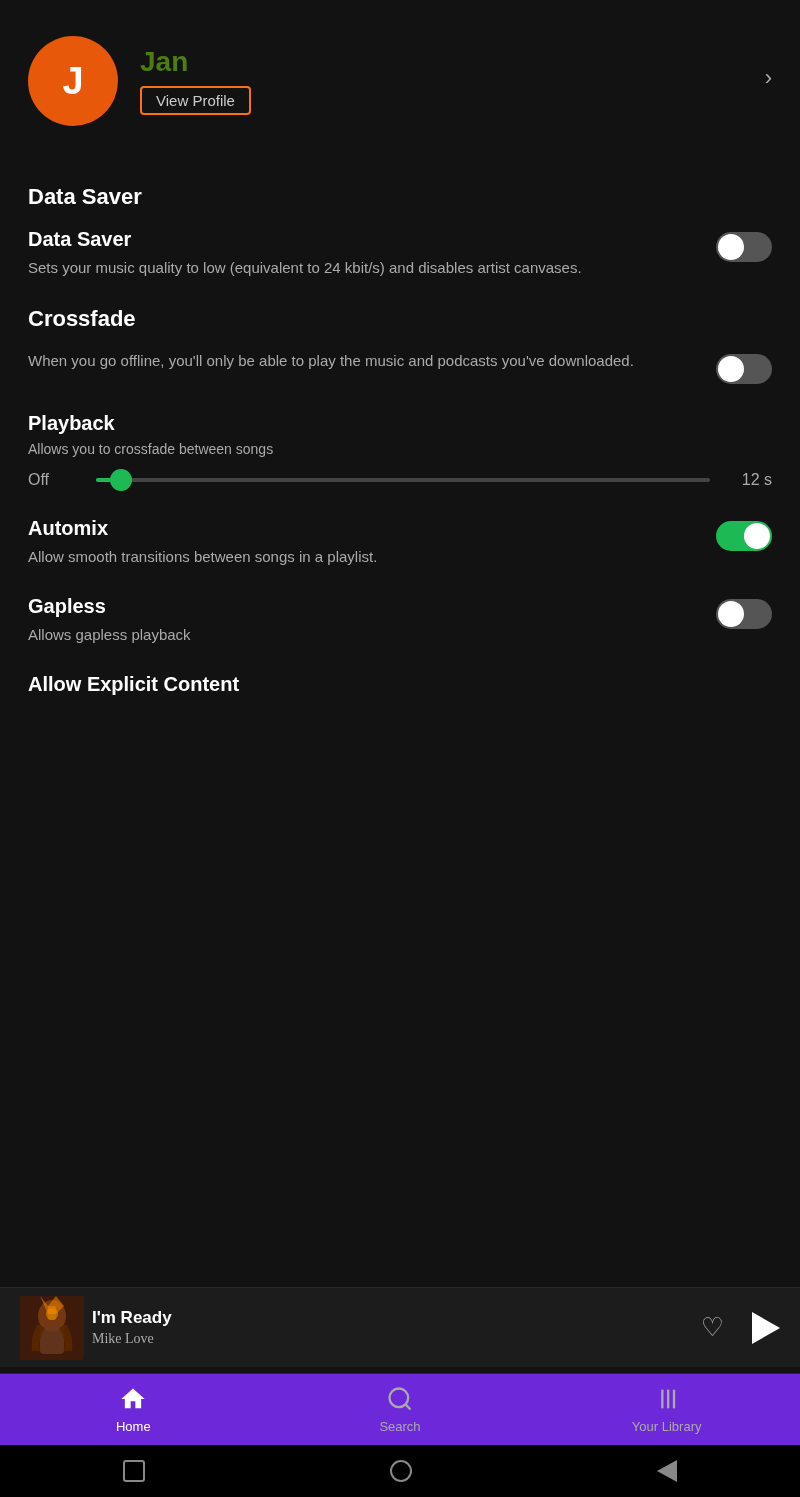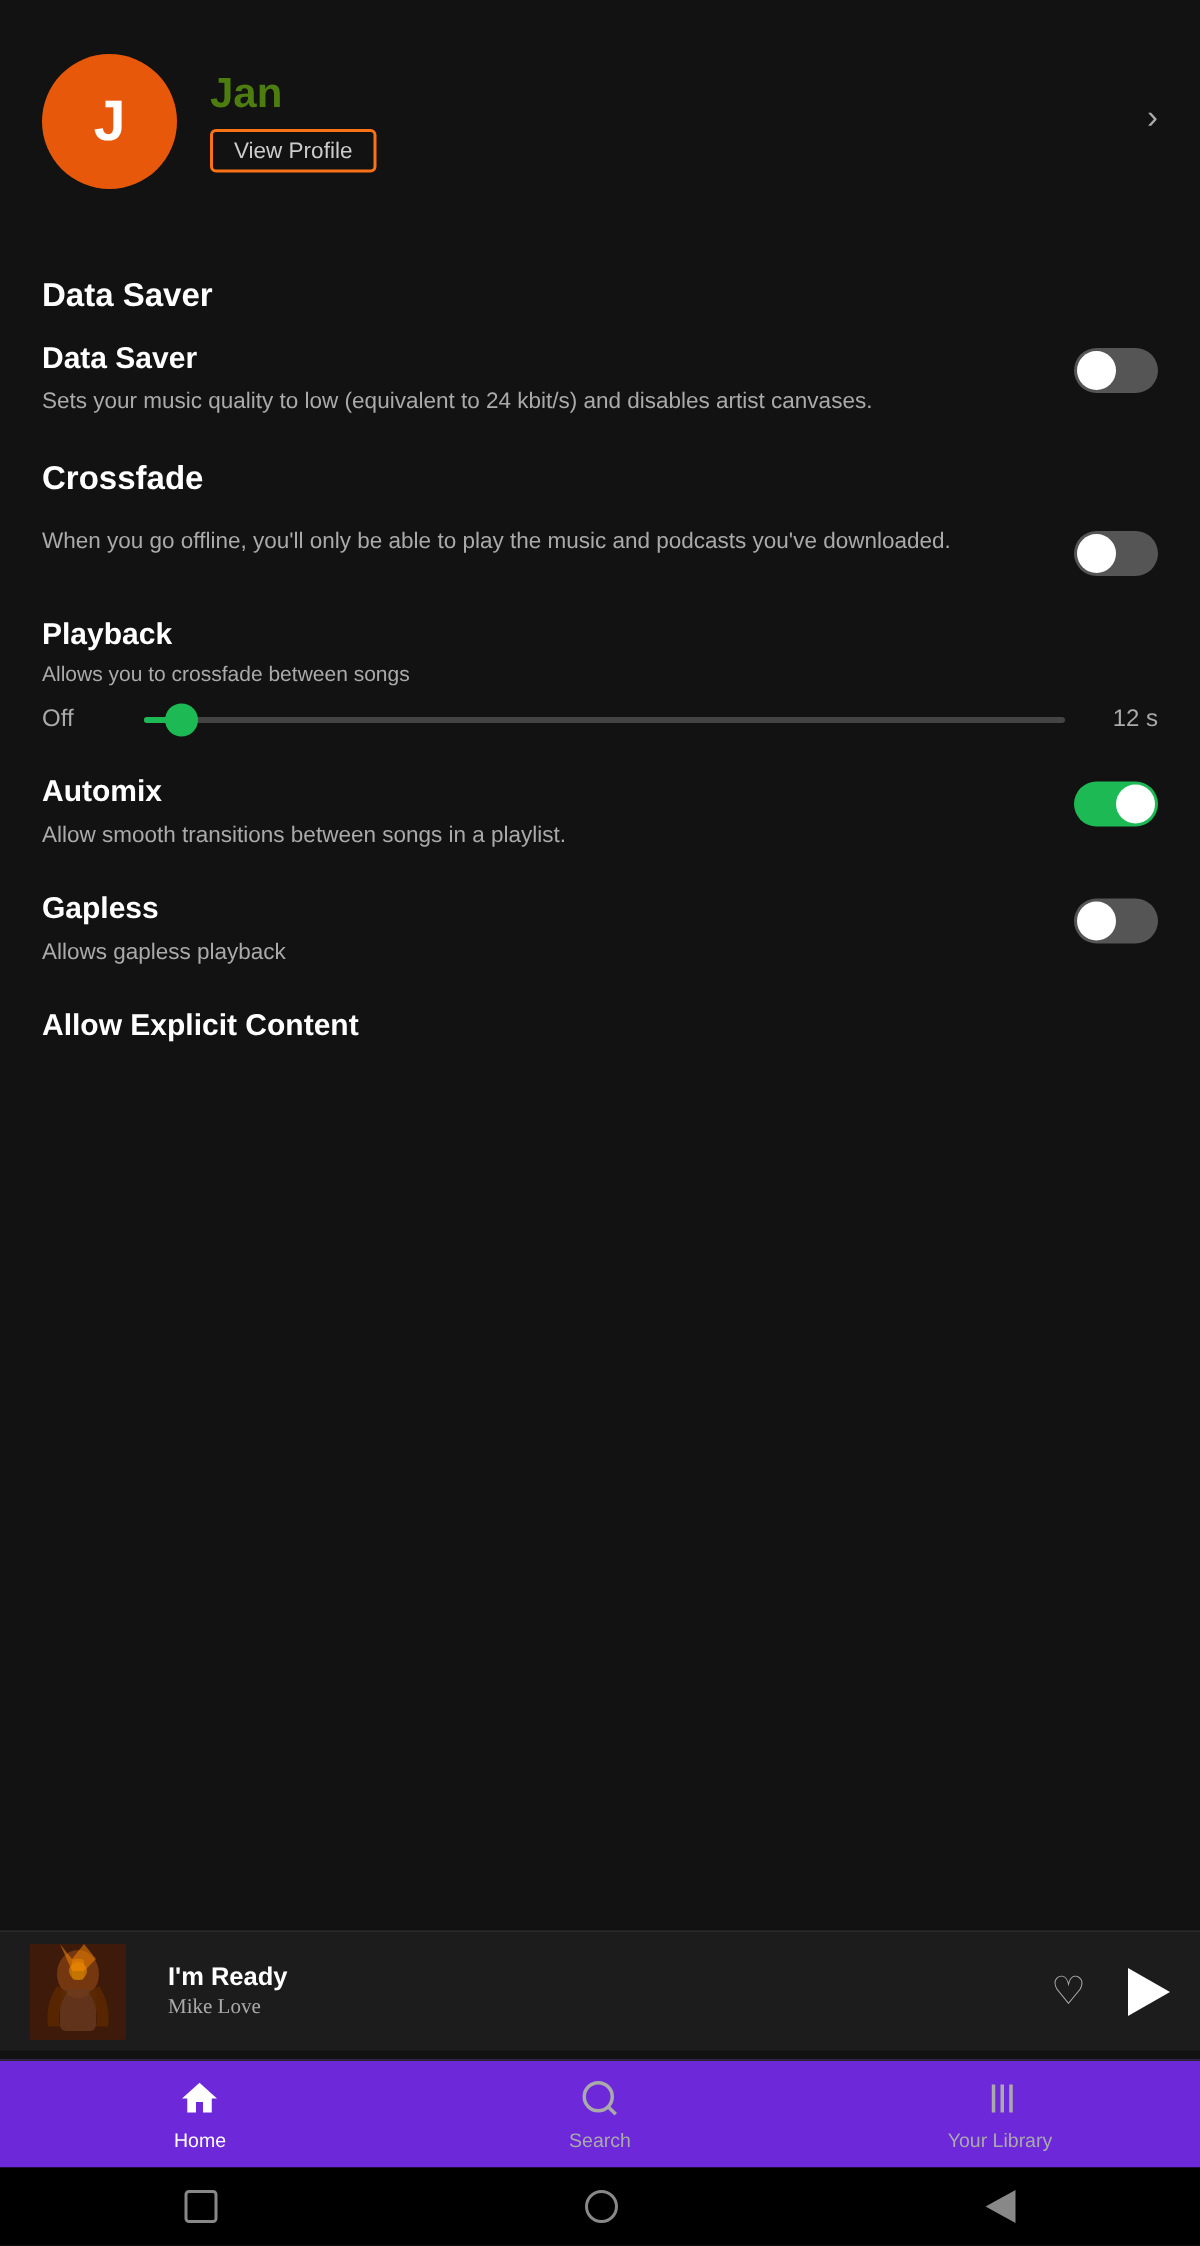--- a/index.html
+++ b/index.html
@@ -224,21 +224,21 @@
     .album-art-inner {
       width: 100%;
       height: 100%;
       background: linear-gradient(135deg, #8B2500 0%, #3d1a0a 40%, #6B3A1F 70%, #2a0d00 100%);
       display: flex;
       align-items: center;
       justify-content: center;
     }
     .track-info {
       flex: 1;
-      margin-left: 28px;
+      margin-left: 8px;
     }
     .track-title {
       font-size: 17px;
       font-weight: 600;
       color: #fff;
     }
     .track-artist {
       font-size: 14px;
       color: #aaa;
       margin-top: 3px;

